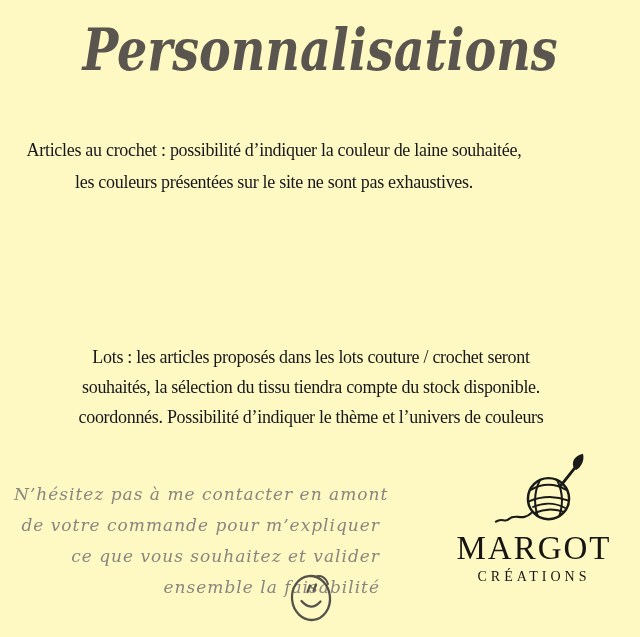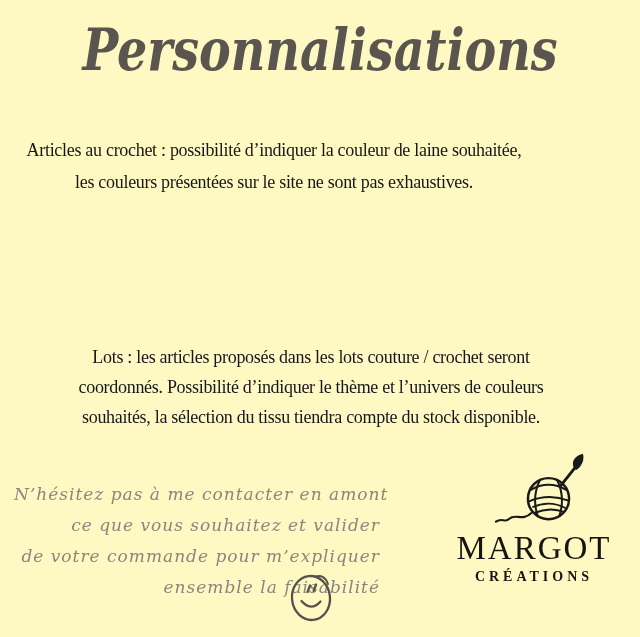--- a/index.html
+++ b/index.html
@@ -97,46 +97,45 @@
     letter-spacing: 2px;
     line-height: 34px;
     white-space: nowrap;
   }
   .logo .subtitle {
     margin-top: 3px;
     font-size: 14px;
     letter-spacing: 4px;
     line-height: 17px;
     white-space: nowrap;
-    font-weight: bold;
   }
 </style>
 </head>
 <body>
 
 <div class="stage">
 
   <div class="title">Personnalisations</div>
 
   <div class="para para-1">
     <div class="line">Articles au crochet : possibilité d’indiquer la couleur de laine souhaitée,</div>
     <div class="line">les couleurs présentées sur le site ne sont pas exhaustives.</div>
   </div>
 
 
   <div class="para para-3">
     <div class="line">Lots : les articles proposés dans les lots couture / crochet seront</div>
+    <div class="line">souhaités, la sélection du tissu tiendra compte du stock disponible.</div>
     <div class="line">coordonnés. Possibilité d’indiquer le thème et l’univers de couleurs</div>
-    <div class="line">souhaités, la sélection du tissu tiendra compte du stock disponible.</div>
   </div>
 
   <div class="note">
     <div class="line">N’hésitez pas à me contacter en amont</div>
+    <div class="line">de votre commande pour m’expliquer</div>
     <div class="line">ce que vous souhaitez et valider</div>
-    <div class="line">de votre commande pour m’expliquer</div>
     <div class="line">ensemble la faisabilité</div>
   </div>
 
   <svg class="smiley" viewBox="0 0 46 52" fill="none" xmlns="http://www.w3.org/2000/svg">
     <ellipse cx="23" cy="27" rx="19" ry="22" stroke="#55524c" stroke-width="2.3" transform="rotate(-6 23 27)"></ellipse>
     <path d="M27,6 C33,3 38,7 40,13" stroke="#55524c" stroke-width="2" stroke-linecap="round"></path>
     <path d="M19.5,21 L22,14.5" stroke="#55524c" stroke-width="2.2" stroke-linecap="round"></path>
     <path d="M25.5,20 L28,13.5" stroke="#55524c" stroke-width="2.2" stroke-linecap="round"></path>
     <path d="M13.5,30 Q23,41 32.5,30.5" stroke="#55524c" stroke-width="2.3" stroke-linecap="round"></path>
   </svg>

